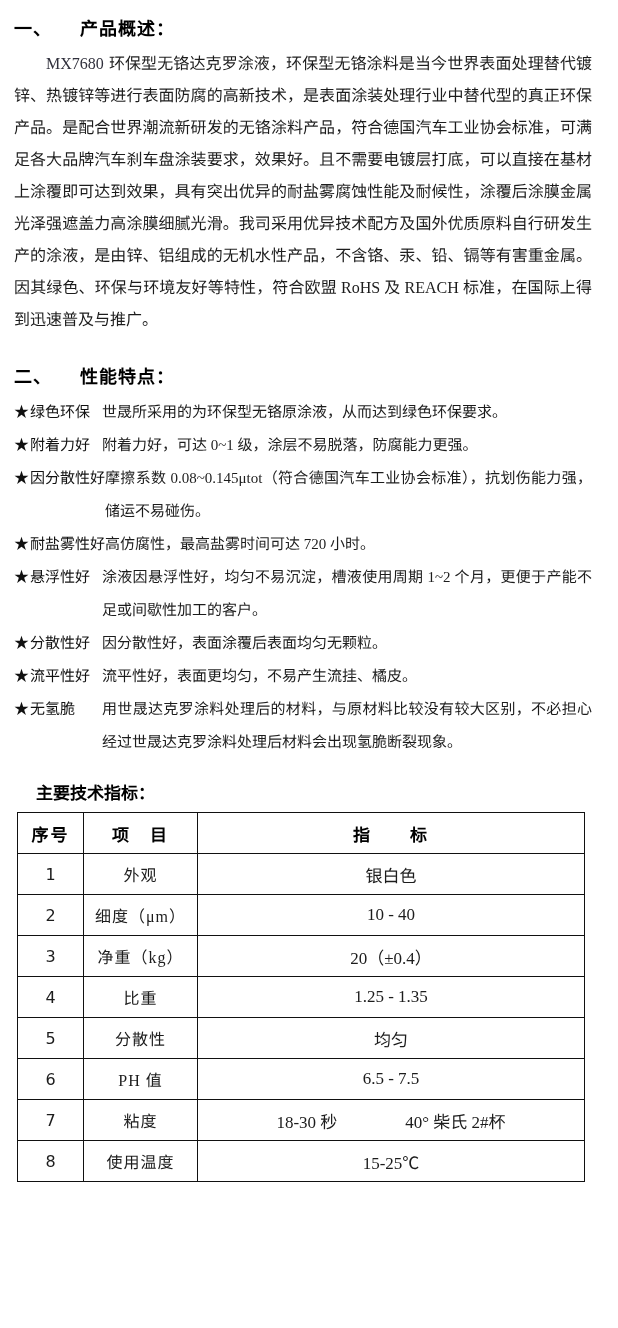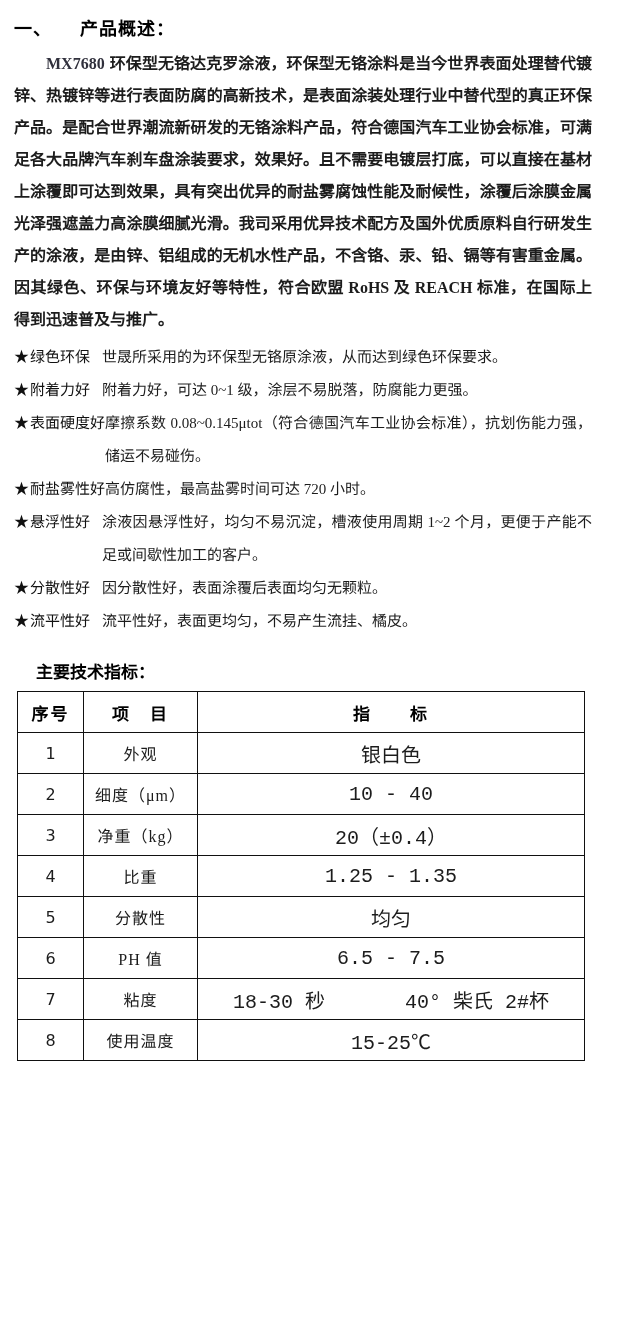--- a/index.html
+++ b/index.html
@@ -36,21 +36,20 @@
   .sec-heading-2 {
     margin-top: 26px;
   }
   
   .para {
     margin: 0;
     font-size: 16px;
     line-height: 32px;
     text-align: justify;
     color: #1c1c1c;
-    font-weight: bold;
   }
   .para-indent {
     text-indent: 32px;
   }
   .model {
     font-family: "Liberation Serif", "DejaVu Serif", serif;
     color: #30303c;
     margin-right: 5px;
   }
   
@@ -107,65 +106,70 @@
   }
   td.col-no {
     font-family: "DejaVu Sans", sans-serif;
     font-size: 16px;
   }
   td.col-item {
     font-size: 16px;
     letter-spacing: 1px;
   }
   td.col-value {
-    font-family: Liberation Mono, monospace;
-    font-size: 20px;
+    font-family: Liberation Serif, serif;
+    font-size: 17px;
   }
   .col-w-no   { width: 66px;  }
   .col-w-item { width: 114px; }
 </style>
 </head>
 <body>
 
 <div class="page">
 
   <h1 class="sec-heading"><span class="sec-num">一、</span><span>产品概述：</span></h1>
 
   <p class="para para-indent"><span class="model">MX7680</span><span>环保型无铬达克罗涂液，环保型无铬涂料是当今世界表面处理替代镀锌、热镀锌等进行表面防腐的高新技术，是表面涂装处理行业中替代型的真正环保产品。是配合世界潮流新研发的无铬涂料产品，符合德国汽车工业协会标准，可满足各大品牌汽车刹车盘涂装要求，效果好。且不需要电镀层打底，可以直接在基材上涂覆即可达到效果，具有突出优异的耐盐雾腐蚀性能及耐候性，涂覆后涂膜金属光泽强遮盖力高涂膜细腻光滑。我司采用优异技术配方及国外优质原料自行研发生产的涂液，是由锌、铝组成的无机水性产品，不含铬、汞、铅、镉等有害重金属。因其绿色、环保与环境友好等特性，符合欧盟 RoHS 及 REACH 标准，在国际上得到迅速普及与推广。</span></p>
 
+  <h1 class="sec-heading sec-heading-2"><span class="sec-num">二、</span><span>性能特点：</span></h1>
 
 
   <div class="features">
     <div class="feature">
       <span class="flabel"><span class="star">★</span><span>绿色环保</span></span>
       <span class="ftext">世晟所采用的为环保型无铬原涂液，从而达到绿色环保要求。</span>
     </div>
     <div class="feature">
       <span class="flabel"><span class="star">★</span><span>附着力好</span></span>
       <span class="ftext">附着力好，可达 0~1 级，涂层不易脱落，防腐能力更强。</span>
     </div>
     <div class="feature">
-      <span class="flabel"><span class="star">★</span><span>表面硬度好</span></span>
+      <span class="flabel"><span class="star">★</span><span>因分散性好</span></span>
       <span class="ftext">摩擦系数 0.08~0.145μtot（符合德国汽车工业协会标准），抗划伤能力强，储运不易碰伤。</span>
     </div>
     <div class="feature">
       <span class="flabel"><span class="star">★</span><span>耐盐雾性好</span></span>
       <span class="ftext">高仿腐性，最高盐雾时间可达 720 小时。</span>
     </div>
     <div class="feature">
       <span class="flabel"><span class="star">★</span><span>悬浮性好</span></span>
       <span class="ftext">涂液因悬浮性好，均匀不易沉淀，槽液使用周期 1~2 个月，更便于产能不足或间歇性加工的客户。</span>
     </div>
     <div class="feature">
       <span class="flabel"><span class="star">★</span><span>分散性好</span></span>
       <span class="ftext">因分散性好，表面涂覆后表面均匀无颗粒。</span>
     </div>
     <div class="feature">
       <span class="flabel"><span class="star">★</span><span>流平性好</span></span>
       <span class="ftext">流平性好，表面更均匀，不易产生流挂、橘皮。</span>
+    </div>
+    <div class="feature">
+      <span class="flabel"><span class="star">★</span><span>无氢脆</span></span>
+      <span class="ftext">用世晟达克罗涂料处理后的材料，与原材料比较没有较大区别，不必担心经过世晟达克罗涂料处理后材料会出现氢脆断裂现象。</span>
     </div>
   </div>
 
   <h2 class="tech-title">主要技术指标：</h2>
 
   <table class="tech">
     <colgroup>
       <col class="col-w-no">
       <col class="col-w-item">
       <col>

